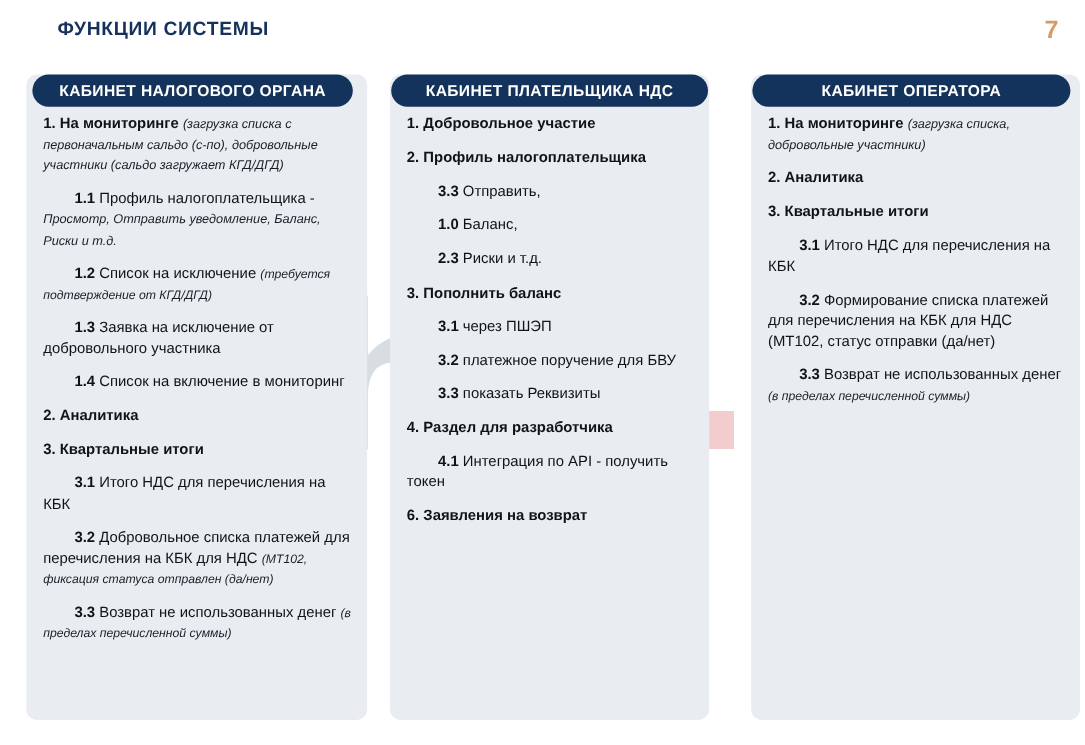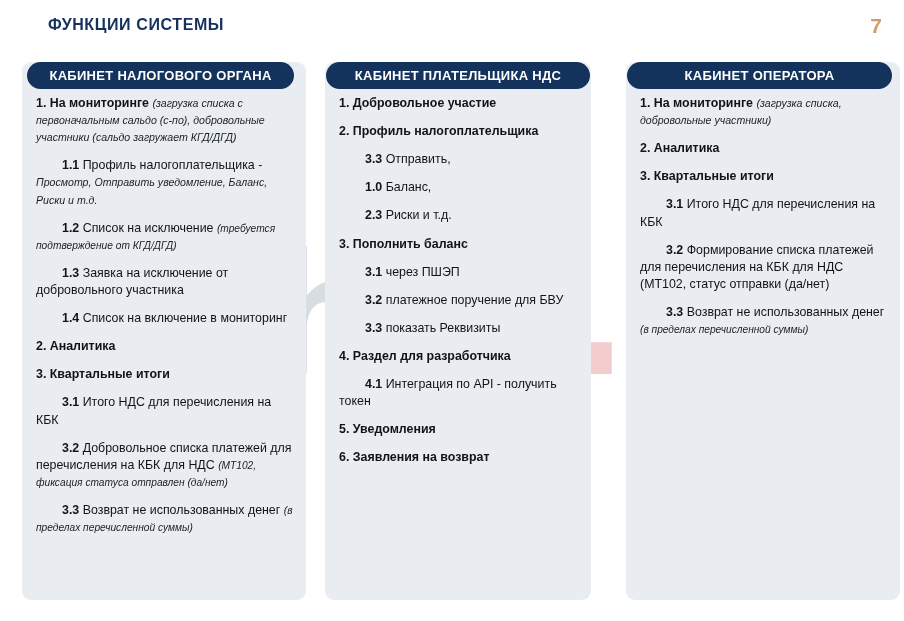--- a/index.html
+++ b/index.html
@@ -260,24 +260,20 @@
       <div class="item lvl1 gap">
         <span class="num">4.</span>
         <span class="strong">Раздел для разработчика</span>
       </div>
 
       <div class="item lvl2 gap">
         <span class="num">4.1</span>
         <span class="main">Интеграция по API - получить токен</span>
       </div>
 
-      <div class="item lvl1 gap">
-        <span class="num">5.</span>
-        <span class="strong">Уведомления</span>
-      </div>
 
       <div class="item lvl1 gap">
         <span class="num">6.</span>
         <span class="strong">Заявления на возврат</span>
       </div>
 
     </div>
   </div>
 
   <div class="card c2">

